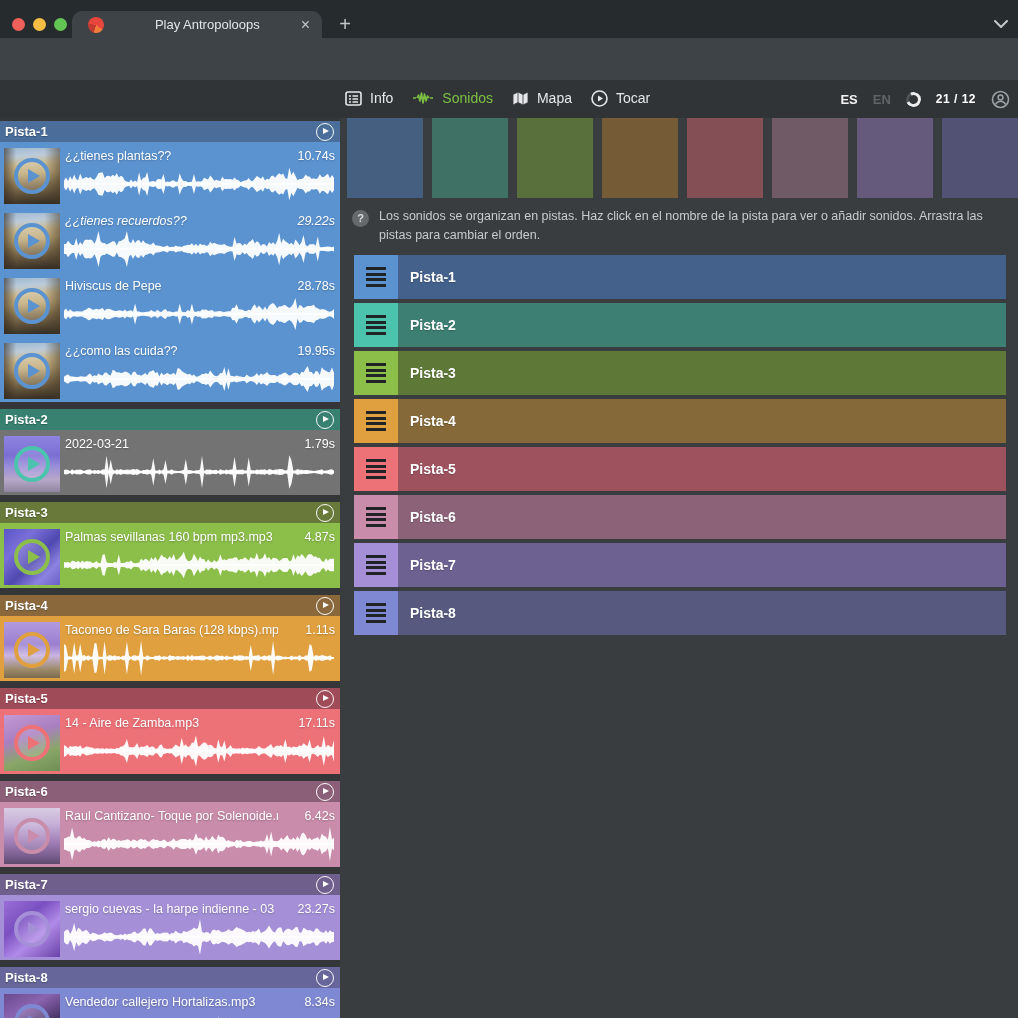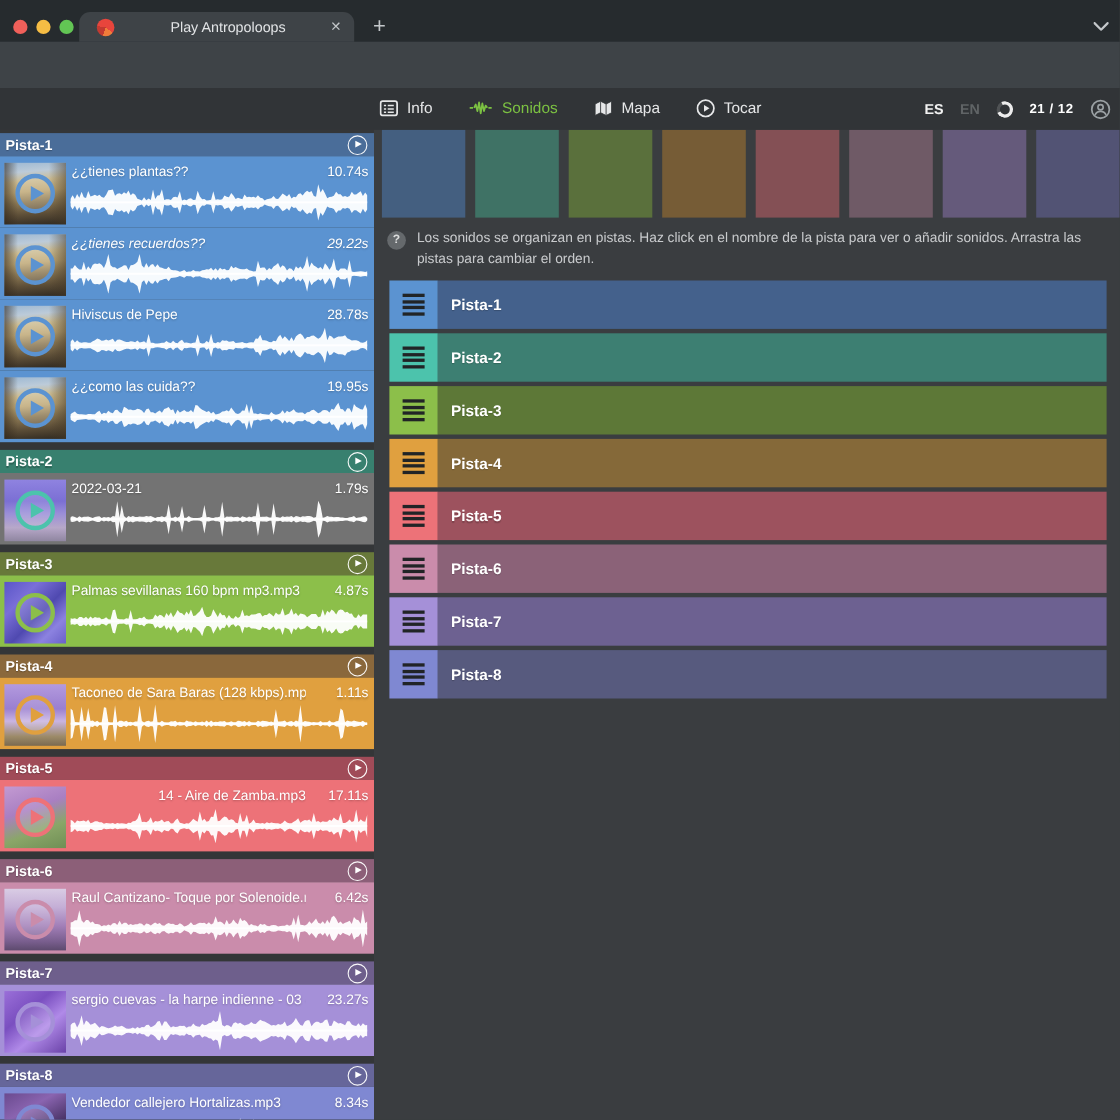--- a/index.html
+++ b/index.html
@@ -48,21 +48,21 @@
   .yline-v2 { position:absolute; left:258px; top:2px; width:2px; height:12px; background:#e6c832; transform:rotate(-6deg); }
   .pin { position:absolute; left:194px; top:16px; width:10px; height:14px; }
   .pin::before { content:""; position:absolute; left:0; top:0; width:10px; height:10px; border-radius:50%; background:#f4c330; }
   .pin::after { content:""; position:absolute; left:3px; top:9px; width:4px; height:5px; background:#f4c330; clip-path:polygon(0 0,100% 0,50% 100%); }
   .tealdot { position:absolute; left:288px; top:28px; width:8px; height:8px; border-radius:50%; background:#2e8f8a; border:1.5px solid #d8e8e6; }
   .crumbtext { position:absolute; left:8px; top:9px; display:flex; gap:9px; align-items:baseline; text-shadow:0 1px 3px rgba(0,0,0,.8); white-space:nowrap; }
   .crumb-project { color:#fff; font-size:15px; font-weight:400; }
   .crumb-sep { color:rgba(255,255,255,.85); font-size:14px; }
   .crumb-current { color:#fff; font-size:15px; font-weight:700; }
 
-  .appnav { position:absolute; left:345px; top:0; height:36px; display:flex; align-items:center; padding-left:0; gap:33px; }
+  .appnav { position:absolute; left:345px; top:0; height:36px; display:flex; align-items:center; padding-left:0; gap:19px; }
   .nav-item { display:flex; align-items:center; gap:8px; color:#e6e7e8; font-size:14px; cursor:default; }
   .nav-item.active { color:#7cc142; }
   .appbar-right { position:absolute; right:8px; top:0; height:38px; display:flex; align-items:center; gap:15px; }
   .lang-es { color:#f2f2f2; font-size:13px; font-weight:700; }
   .lang-en { color:#606466; font-size:13px; font-weight:700; }
   .spinner { width:15px; height:15px; border-radius:50%; border:3px solid #ececec; border-left-color:rgba(255,255,255,.15); transform:rotate(20deg); }
   .loopcount { color:#fff; font-size:12px; font-weight:700; letter-spacing:.5px; }
 
   
   .content { position:absolute; left:0; top:118px; width:898px; height:900px; }
@@ -371,21 +371,21 @@
               <path d="M0.0,4.0L2.0,5.6L4.1,16.3L6.1,16.6L8.1,16.8L10.2,2.2L12.2,15.5L14.2,15.3L16.2,3.6L18.3,15.5L20.3,15.0L22.3,16.4L24.4,15.2L26.4,16.8L28.4,16.5L30.5,2.9L32.5,3.5L34.5,16.4L36.5,16.8L38.6,16.9L40.6,1.2L42.6,16.9L44.7,15.2L46.7,15.2L48.7,16.2L50.8,15.2L52.8,16.5L54.8,16.1L56.8,16.9L58.9,15.8L60.9,15.8L62.9,1.4L65.0,15.4L67.0,16.9L69.0,15.6L71.1,15.2L73.1,16.1L75.1,15.6L77.1,0.5L79.2,16.6L81.2,16.9L83.2,15.3L85.3,16.5L87.3,16.9L89.3,16.9L91.4,15.7L93.4,15.9L95.4,15.3L97.4,16.9L99.5,16.2L101.5,16.5L103.5,16.9L105.6,15.1L107.6,16.0L109.6,16.0L111.7,16.8L113.7,15.7L115.7,16.6L117.7,16.6L119.8,16.0L121.8,16.9L123.8,15.0L125.9,16.8L127.9,15.1L129.9,16.5L132.0,16.1L134.0,16.3L136.0,15.7L138.0,15.8L140.1,15.4L142.1,16.9L144.1,16.6L146.2,15.6L148.2,16.7L150.2,16.6L152.3,15.2L154.3,15.4L156.3,16.2L158.3,15.5L160.4,16.9L162.4,15.5L164.4,16.6L166.5,16.8L168.5,16.9L170.5,15.2L172.6,16.2L174.6,15.2L176.6,15.5L178.6,15.6L180.7,16.4L182.7,16.0L184.7,16.8L186.8,4.8L188.8,16.0L190.8,15.8L192.9,15.6L194.9,15.0L196.9,16.9L198.9,15.9L201.0,15.5L203.0,16.6L205.0,15.1L207.1,15.8L209.1,0.9L211.1,16.5L213.2,15.4L215.2,15.8L217.2,16.1L219.2,16.9L221.3,16.4L223.3,16.9L225.3,16.9L227.4,15.5L229.4,16.8L231.4,16.5L233.5,16.7L235.5,15.0L237.5,16.7L239.5,16.9L241.6,15.6L243.6,15.4L245.6,4.0L247.7,5.8L249.7,16.7L251.7,15.0L253.8,15.7L255.8,15.9L257.8,15.1L259.8,15.6L261.9,16.1L263.9,16.4L265.9,15.2L268.0,16.9L270.0,16.9L270.0,19.1L268.0,19.1L265.9,20.8L263.9,19.6L261.9,19.9L259.8,20.4L257.8,20.9L255.8,20.1L253.8,20.3L251.7,21.0L249.7,19.3L247.7,30.2L245.6,32.0L243.6,20.6L241.6,20.4L239.5,19.1L237.5,19.3L235.5,21.0L233.5,19.3L231.4,19.5L229.4,19.2L227.4,20.5L225.3,19.1L223.3,19.1L221.3,19.6L219.2,19.1L217.2,19.9L215.2,20.2L213.2,20.6L211.1,19.5L209.1,35.1L207.1,20.2L205.0,20.9L203.0,19.4L201.0,20.5L198.9,20.1L196.9,19.1L194.9,21.0L192.9,20.4L190.8,20.2L188.8,20.0L186.8,31.2L184.7,19.2L182.7,20.0L180.7,19.6L178.6,20.4L176.6,20.5L174.6,20.8L172.6,19.8L170.5,20.8L168.5,19.1L166.5,19.2L164.4,19.4L162.4,20.5L160.4,19.1L158.3,20.5L156.3,19.8L154.3,20.6L152.3,20.8L150.2,19.4L148.2,19.3L146.2,20.4L144.1,19.4L142.1,19.1L140.1,20.6L138.0,20.2L136.0,20.3L134.0,19.7L132.0,19.9L129.9,19.5L127.9,20.9L125.9,19.2L123.8,21.0L121.8,19.1L119.8,20.0L117.7,19.4L115.7,19.4L113.7,20.3L111.7,19.2L109.6,20.0L107.6,20.0L105.6,20.9L103.5,19.1L101.5,19.5L99.5,19.8L97.4,19.1L95.4,20.7L93.4,20.1L91.4,20.3L89.3,19.1L87.3,19.1L85.3,19.5L83.2,20.7L81.2,19.1L79.2,19.4L77.1,35.5L75.1,20.4L73.1,19.9L71.1,20.8L69.0,20.4L67.0,19.1L65.0,20.6L62.9,34.6L60.9,20.2L58.9,20.2L56.8,19.1L54.8,19.9L52.8,19.5L50.8,20.8L48.7,19.8L46.7,20.8L44.7,20.8L42.6,19.1L40.6,34.8L38.6,19.1L36.5,19.2L34.5,19.6L32.5,32.5L30.5,33.1L28.4,19.5L26.4,19.2L24.4,20.8L22.3,19.6L20.3,21.0L18.3,20.5L16.2,32.4L14.2,20.7L12.2,20.5L10.2,33.8L8.1,19.2L6.1,19.4L4.1,19.7L2.0,30.4L0.0,32.0Z" fill="rgba(255,255,255,.95)"></path>
             </svg>
           </span>
         </div>
       </section>
       <section class="tracksec">
         <div class="thead" style="background: rgb(160, 75, 88);">
           <span class="tname">Pista-5</span>
           <span class="playbtn"></span>
         </div>
-        <div class="clip" style="background: rgb(237, 114, 120); text-align: right;">
+        <div class="clip" style="background: rgb(237, 114, 120);">
           <div class="thumb th5">
             <span class="ring" style="border-color: rgb(237, 114, 120);"></span>
             <span class="tri" style="border-left-color: rgb(237, 114, 120);"></span>
           </div>
           <span class="clipname">14 - Aire de Zamba.mp3</span>
           <span class="clipdur">17.11s</span>
           <span class="wavebox">
             <svg width="270" height="36" viewBox="0 0 270 36">
               <rect x="0" y="17" width="270" height="1.8" fill="rgba(255,255,255,.95)"></rect>
               <path d="M0.0,12.3L2.0,13.1L4.1,15.4L6.1,13.0L8.1,13.7L10.2,13.3L12.2,12.9L14.2,14.1L16.2,12.2L18.3,15.5L20.3,14.7L22.3,13.5L24.4,13.7L26.4,14.5L28.4,14.4L30.5,15.8L32.5,15.2L34.5,15.3L36.5,15.7L38.6,15.2L40.6,16.0L42.6,15.2L44.7,15.7L46.7,15.5L48.7,15.7L50.8,16.1L52.8,15.0L54.8,15.2L56.8,13.5L58.9,13.3L60.9,11.3L62.9,5.9L65.0,14.2L67.0,14.0L69.0,14.6L71.1,13.2L73.1,10.0L75.1,15.1L77.1,13.4L79.2,13.9L81.2,13.3L83.2,12.0L85.3,14.4L87.3,13.5L89.3,13.4L91.4,15.7L93.4,15.4L95.4,12.6L97.4,11.2L99.5,14.9L101.5,15.5L103.5,16.0L105.6,15.4L107.6,15.7L109.6,13.8L111.7,11.4L113.7,12.8L115.7,14.1L117.7,4.7L119.8,13.1L121.8,11.3L123.8,14.0L125.9,13.3L127.9,9.4L129.9,9.7L132.0,2.5L134.0,13.6L136.0,13.1L138.0,10.8L140.1,9.3L142.1,10.0L144.1,12.6L146.2,11.8L148.2,12.4L150.2,14.9L152.3,15.4L154.3,6.2L156.3,13.8L158.3,13.7L160.4,7.6L162.4,15.9L164.4,14.7L166.5,12.1L168.5,15.2L170.5,15.2L172.6,15.7L174.6,15.2L176.6,15.8L178.6,14.6L180.7,15.4L182.7,14.7L184.7,15.2L186.8,15.5L188.8,15.4L190.8,16.0L192.9,14.9L194.9,12.9L196.9,14.7L198.9,15.5L201.0,15.4L203.0,14.1L205.0,12.8L207.1,10.9L209.1,15.0L211.1,13.4L213.2,12.5L215.2,13.0L217.2,12.0L219.2,14.2L221.3,6.0L223.3,14.0L225.3,13.4L227.4,14.8L229.4,13.6L231.4,14.1L233.5,14.1L235.5,12.3L237.5,13.2L239.5,10.2L241.6,12.0L243.6,12.9L245.6,6.4L247.7,15.1L249.7,15.2L251.7,14.1L253.8,12.1L255.8,14.3L257.8,13.4L259.8,2.9L261.9,14.5L263.9,11.8L265.9,13.6L268.0,14.0L270.0,7.3L270.0,28.7L268.0,22.0L265.9,22.4L263.9,24.2L261.9,21.5L259.8,33.1L257.8,22.6L255.8,21.7L253.8,23.9L251.7,21.9L249.7,20.8L247.7,20.9L245.6,29.6L243.6,23.1L241.6,24.0L239.5,25.8L237.5,22.8L235.5,23.7L233.5,21.9L231.4,21.9L229.4,22.4L227.4,21.2L225.3,22.6L223.3,22.0L221.3,30.0L219.2,21.8L217.2,24.0L215.2,23.0L213.2,23.5L211.1,22.6L209.1,21.0L207.1,25.1L205.0,23.2L203.0,21.9L201.0,20.6L198.9,20.5L196.9,21.3L194.9,23.1L192.9,21.1L190.8,20.0L188.8,20.6L186.8,20.5L184.7,20.8L182.7,21.3L180.7,20.6L178.6,21.4L176.6,20.2L174.6,20.8L172.6,20.3L170.5,20.8L168.5,20.8L166.5,23.9L164.4,21.3L162.4,20.1L160.4,28.4L158.3,22.3L156.3,22.2L154.3,29.8L152.3,20.6L150.2,21.1L148.2,23.6L146.2,24.2L144.1,23.4L142.1,26.0L140.1,26.7L138.0,25.2L136.0,22.9L134.0,22.4L132.0,33.5L129.9,26.3L127.9,26.6L125.9,22.7L123.8,22.0L121.8,24.7L119.8,22.9L117.7,31.3L115.7,21.9L113.7,23.2L111.7,24.6L109.6,22.2L107.6,20.3L105.6,20.6L103.5,20.0L101.5,20.5L99.5,21.1L97.4,24.8L95.4,23.4L93.4,20.6L91.4,20.3L89.3,22.6L87.3,22.5L85.3,21.6L83.2,24.0L81.2,22.7L79.2,22.1L77.1,22.6L75.1,20.9L73.1,26.0L71.1,22.8L69.0,21.4L67.0,22.0L65.0,21.8L62.9,30.1L60.9,24.7L58.9,22.7L56.8,22.5L54.8,20.8L52.8,21.0L50.8,19.9L48.7,20.3L46.7,20.5L44.7,20.3L42.6,20.8L40.6,20.0L38.6,20.8L36.5,20.3L34.5,20.7L32.5,20.8L30.5,20.2L28.4,21.6L26.4,21.5L24.4,22.3L22.3,22.5L20.3,21.3L18.3,20.5L16.2,23.8L14.2,21.9L12.2,23.1L10.2,22.7L8.1,22.3L6.1,23.0L4.1,20.6L2.0,22.9L0.0,23.7Z" fill="rgba(255,255,255,.95)"></path>

